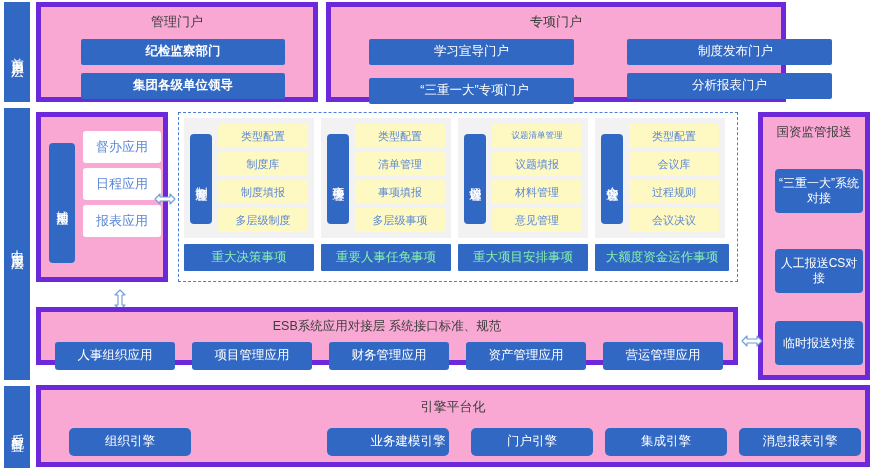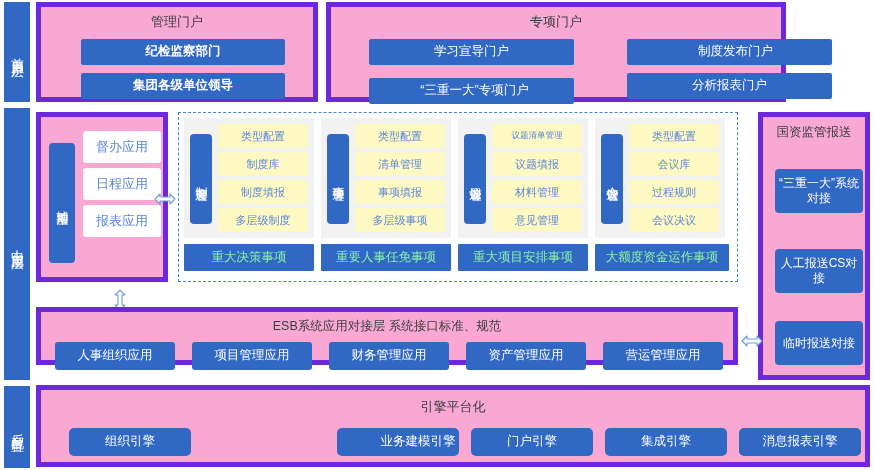--- a/index.html
+++ b/index.html
@@ -128,21 +128,21 @@
   .e4{left:425px;} .e5{left:562px;}
 
   
   .engine{left:36px;top:385px;width:834px;height:82px;}
   .engine-title{
     position:absolute;width:100%;text-align:center;top:8px;
     color:#3c3c3c;font-size:13px;
   }
   .engine .btn{position:absolute;top:38px;width:122px;height:28px;
     border-radius:5px;font-size:12.5px;}
-  .g1{left:28px;} .g2{left:162px;} .g3{left:296px;padding-left:40px;}
+  .g1{left:28px;} .g2{left:162px;} .g3{left:286px;padding-left:40px;}
   .g4{left:430px;} .g5{left:564px;} .g6{left:698px;}
 
   
   .arrow{position:absolute;}
   .arrow svg{display:block;}
 </style>
 </head>
 <body>
 
 <div class="app">

